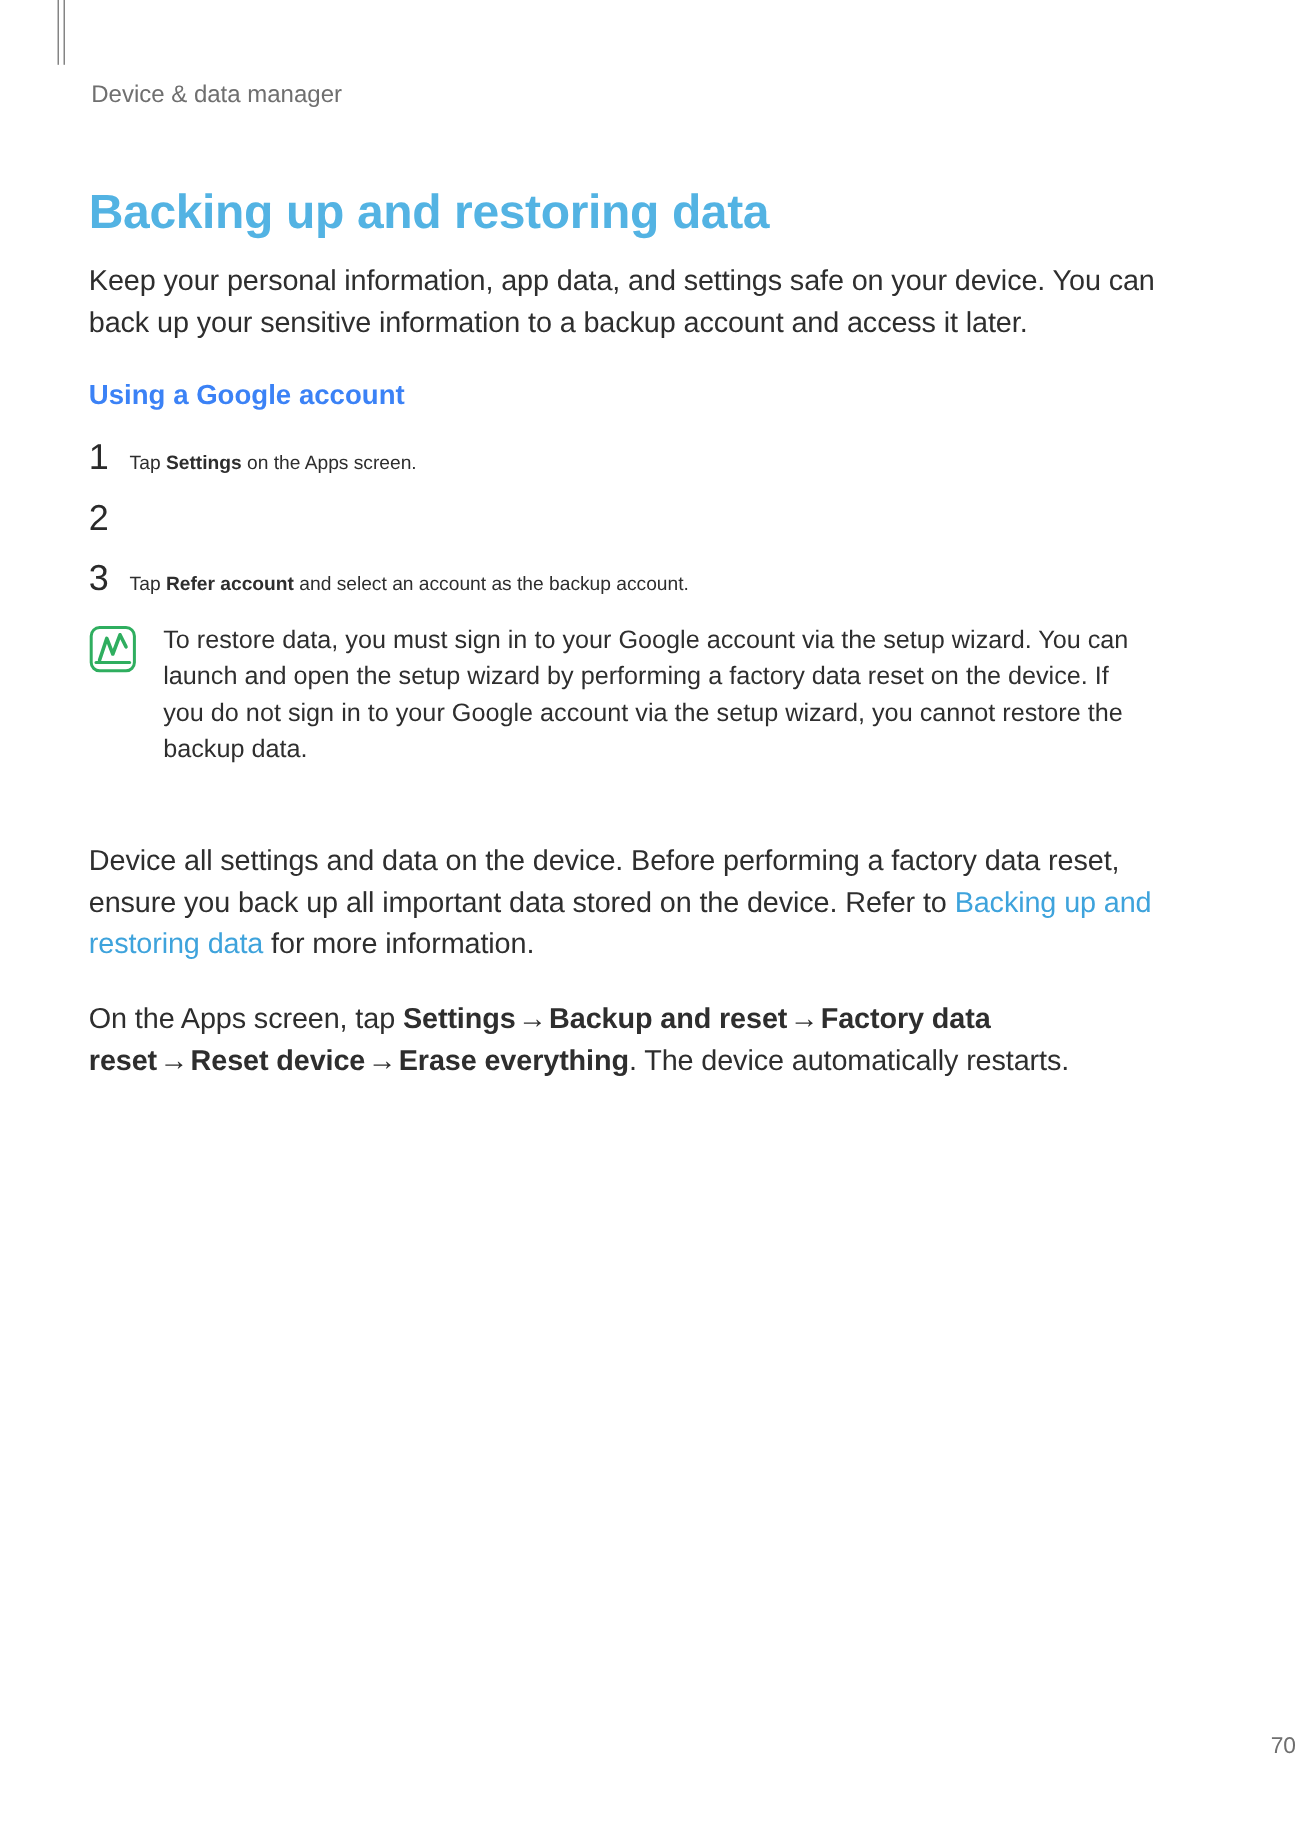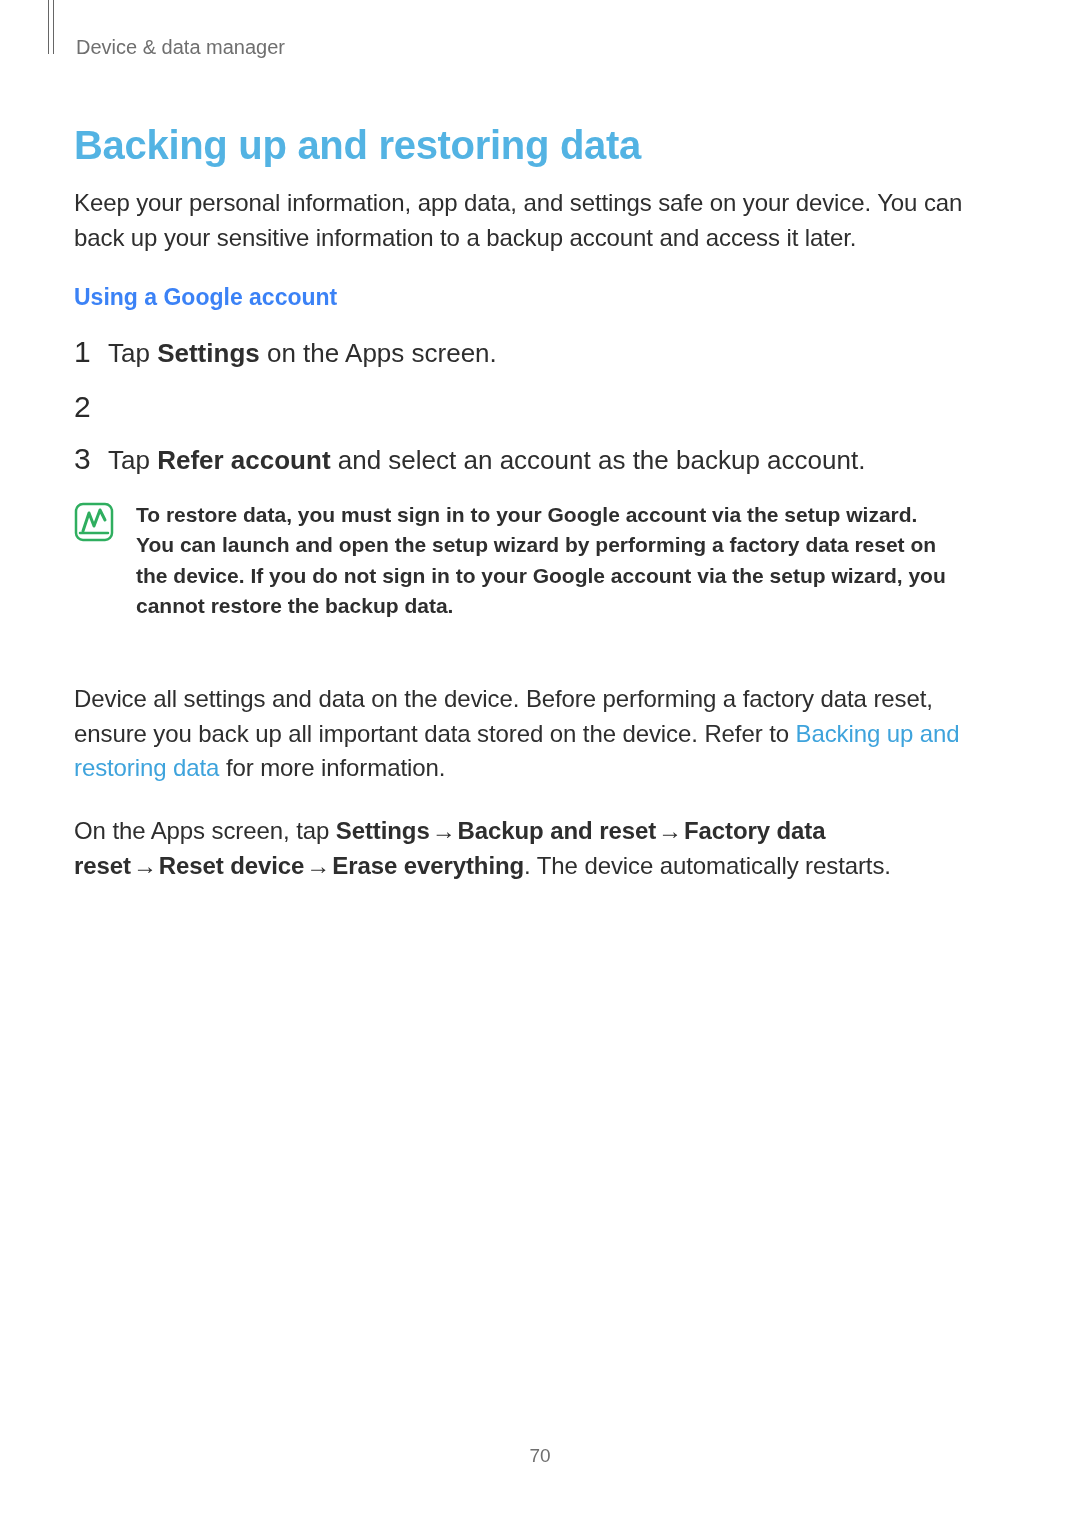--- a/index.html
+++ b/index.html
@@ -15,20 +15,21 @@
       position: absolute;
       top: 0;
       left: 48px;
       width: 6px;
       height: 54px;
       border-left: 1px solid #666;
       border-right: 1px solid #666;
     }
     .page {
       padding: 36px 104px 0 74px;
+      margin-top: 32px;
     }
     .breadcrumb {
       font-size: 20px;
       color: #6f6f6f;
       font-weight: 400;
       margin-bottom: 64px;
       margin-left: 2px;
     }
     h1.section-title {
       color: #53b3e3;
@@ -59,53 +60,52 @@
     .step-num {
       font-size: 30px;
       font-weight: 400;
       color: #2a2a2a;
       font-family: "Segoe UI", Arial, sans-serif;
       min-width: 20px;
       flex-shrink: 0;
       line-height: 1;
     }
     .step-text {
-      font-size: 26px;
+      font-size: 16px;
       line-height: 1.45;
       color: #2e2e2e;
     }
     .b { font-weight: 700; }
     .note-block {
       display: flex;
       align-items: flex-start;
       gap: 22px;
       margin-top: 18px;
       margin-bottom: 60px;
-      font-weight: bold;
     }
     .note-icon {
       flex-shrink: 0;
       width: 40px;
       height: 40px;
       margin-top: 2px;
     }
     .note-text {
       font-size: 21px;
       line-height: 1.45;
       color: #2e2e2e;
       padding-right: 30px;
     }
     .section2 { margin-top: 60px; }
     .link { color: #3ea3dc; }
     .page-number {
       position: absolute;
       bottom: 60px;
       left: 0;
       width: 100%;
-      text-align: center;
+      text-align: right;
       font-size: 19px;
       color: #6f6f6f;
     }
     .arrow { padding: 0 2px; }
   </style>
 </head>
 <body>
 
 <div class="tab-marks"></div>
 

